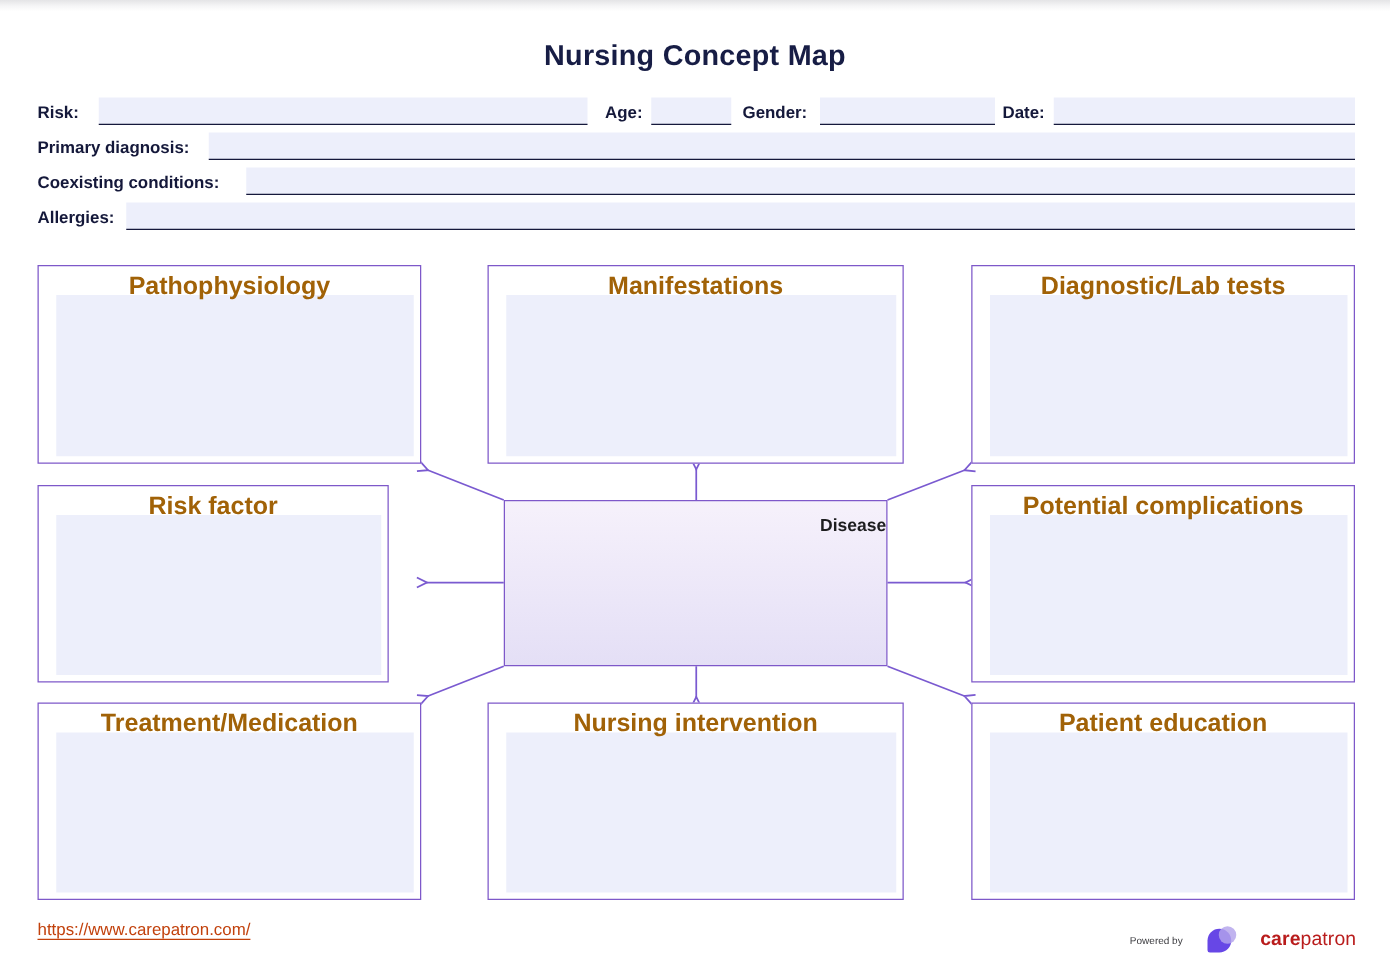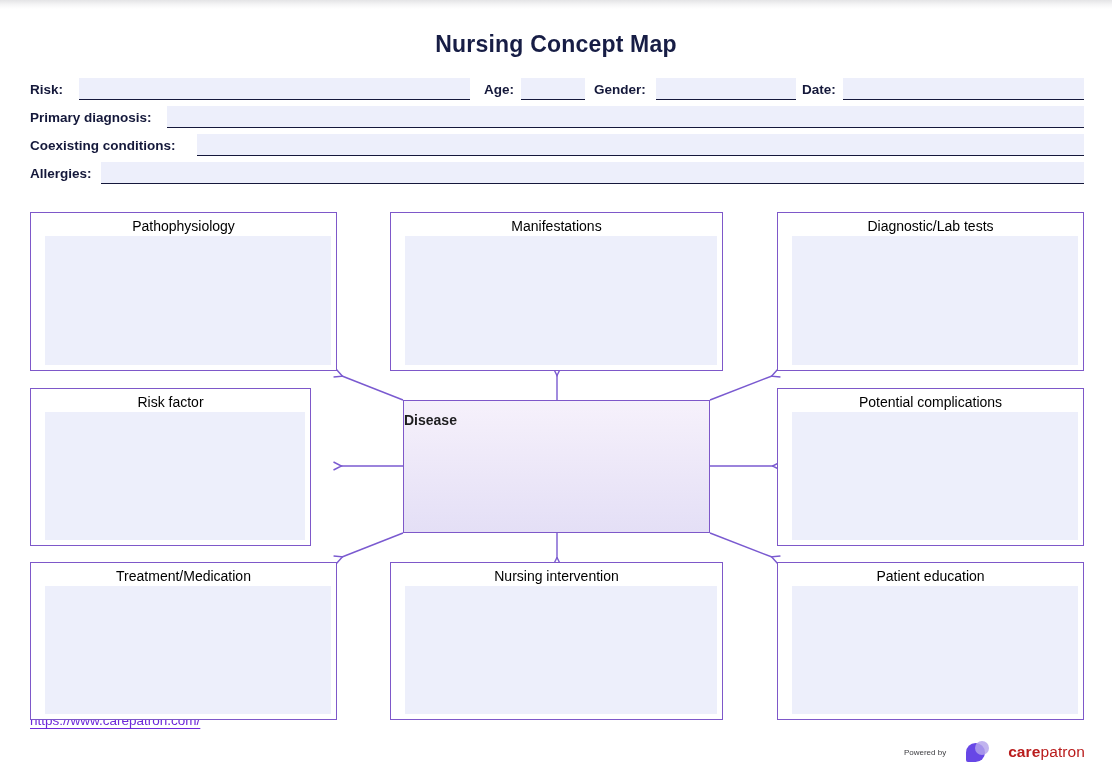--- a/index.html
+++ b/index.html
@@ -41,46 +41,46 @@
   
   .box {
     position: absolute;
     background: #ffffff;
     border: 1.6px solid #7e58c9;
     z-index: 2;
   }
   .box-title {
     position: absolute; left: 0; top: 5px; width: 100%;
     text-align: center;
-    font-size: 14px; font-weight: 400; color: #000000;
+    font-size: 20px; font-weight: 700; color: #a16207;
     z-index: 2;
   }
   .box-panel {
     position: absolute; left: 14px; right: 5px; top: 23px; bottom: 5px;
     background: #edeffb;
     z-index: 1;
   }
   .disease-box {
     position: absolute;
     left: 403px; top: 400px; width: 307px; height: 133px;
     background: linear-gradient(180deg, #f6f1fb 0%, #e4dff6 100%);
     border: 1.8px solid #7e58c9;
     z-index: 2;
   }
   .disease-title {
     position: absolute; left: 0; top: 11px; width: 100%;
-    text-align: left;
+    text-align: right;
     font-size: 14px; font-weight: 700; color: #1d1d1f;
   }
   .disease-area { position: absolute; left: 0; top: 30px; right: 0; bottom: 0; }
   .arrows { position: absolute; left: 0; top: 0; width: 1112px; height: 782px; z-index: 1; pointer-events: none; }
   
   .site-link {
-    position: absolute; left: 30px; top: 713px;
-    font-size: 13.5px; color: #6d28d9;
+    position: absolute; left: 30px; top: 736px;
+    font-size: 13.5px; color: #c2410c;
     text-decoration: underline;
     text-underline-offset: 3px;
   }
   .powered {
     position: absolute; right: 27px; top: 737px; height: 30px;
     display: flex; align-items: center; gap: 20px;
   }
   .powered-label { font-size: 8px; color: #3c3c40; }
   .brand-logo { position: relative; width: 22px; height: 22px; }
   .logo-blob {

